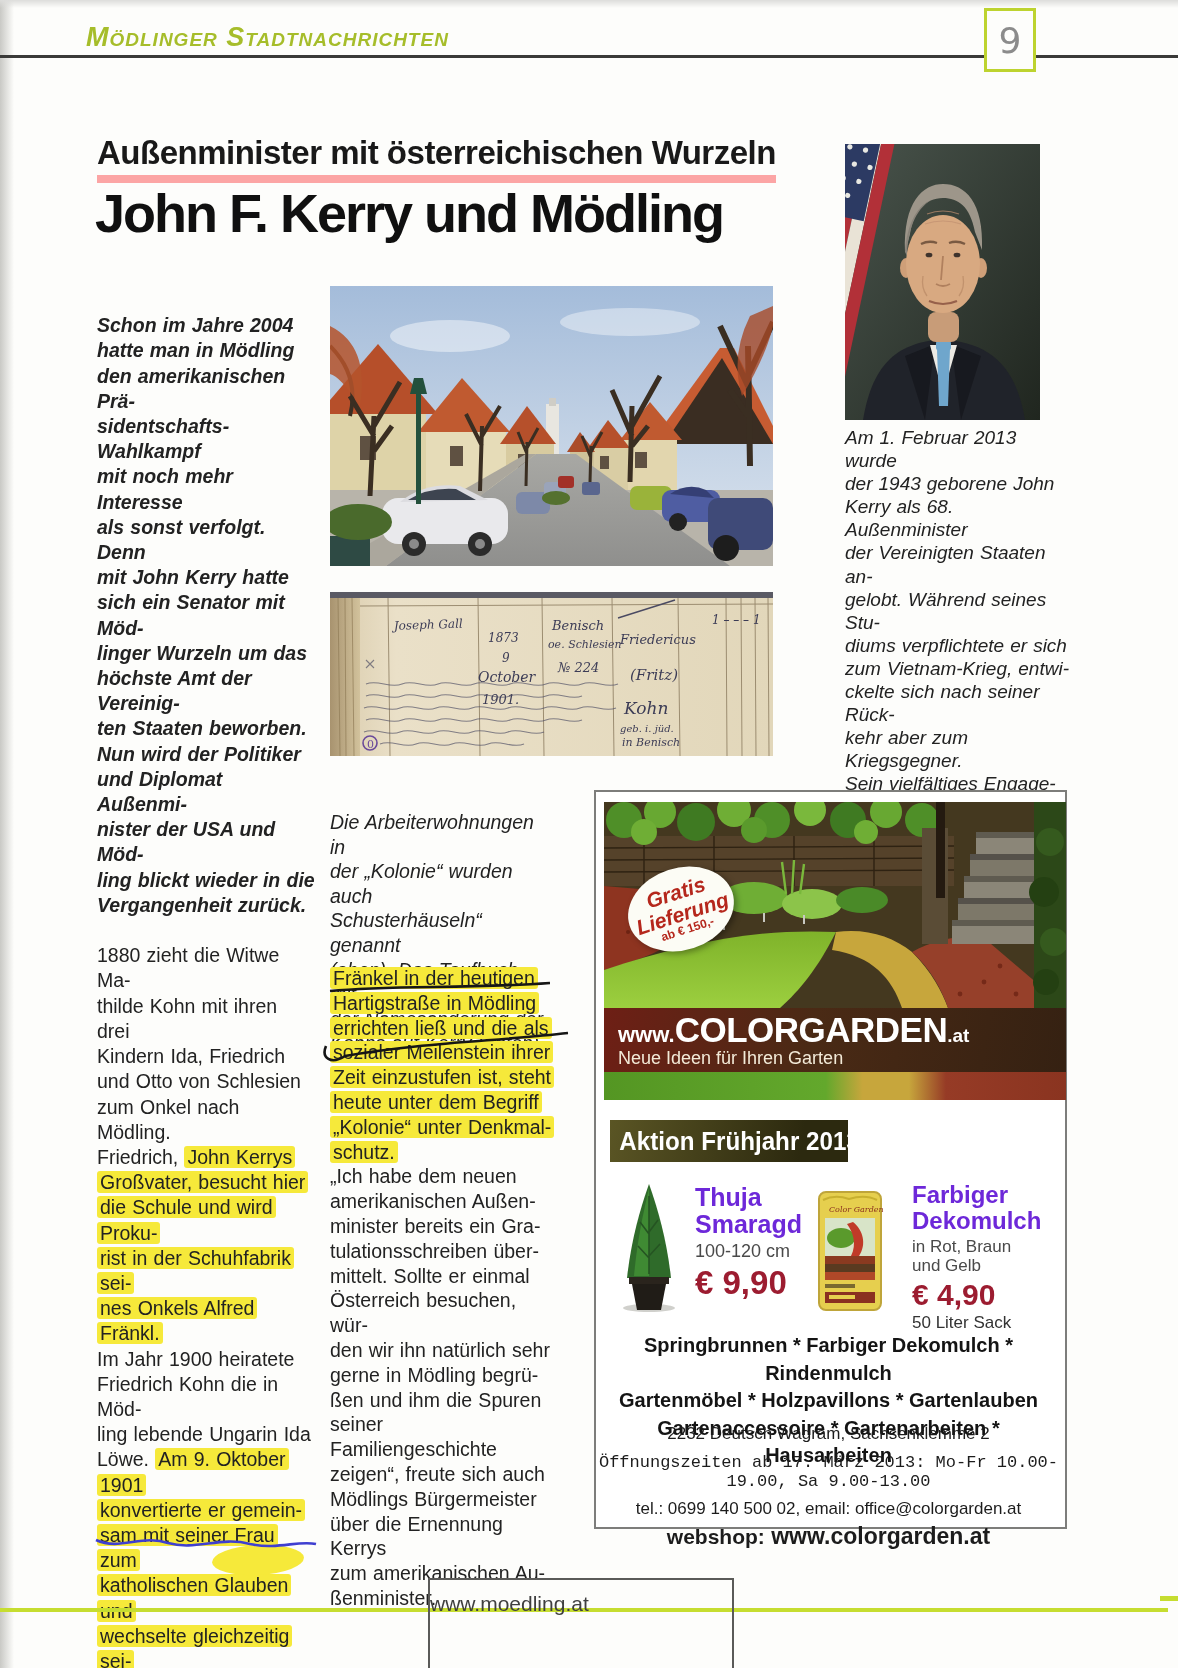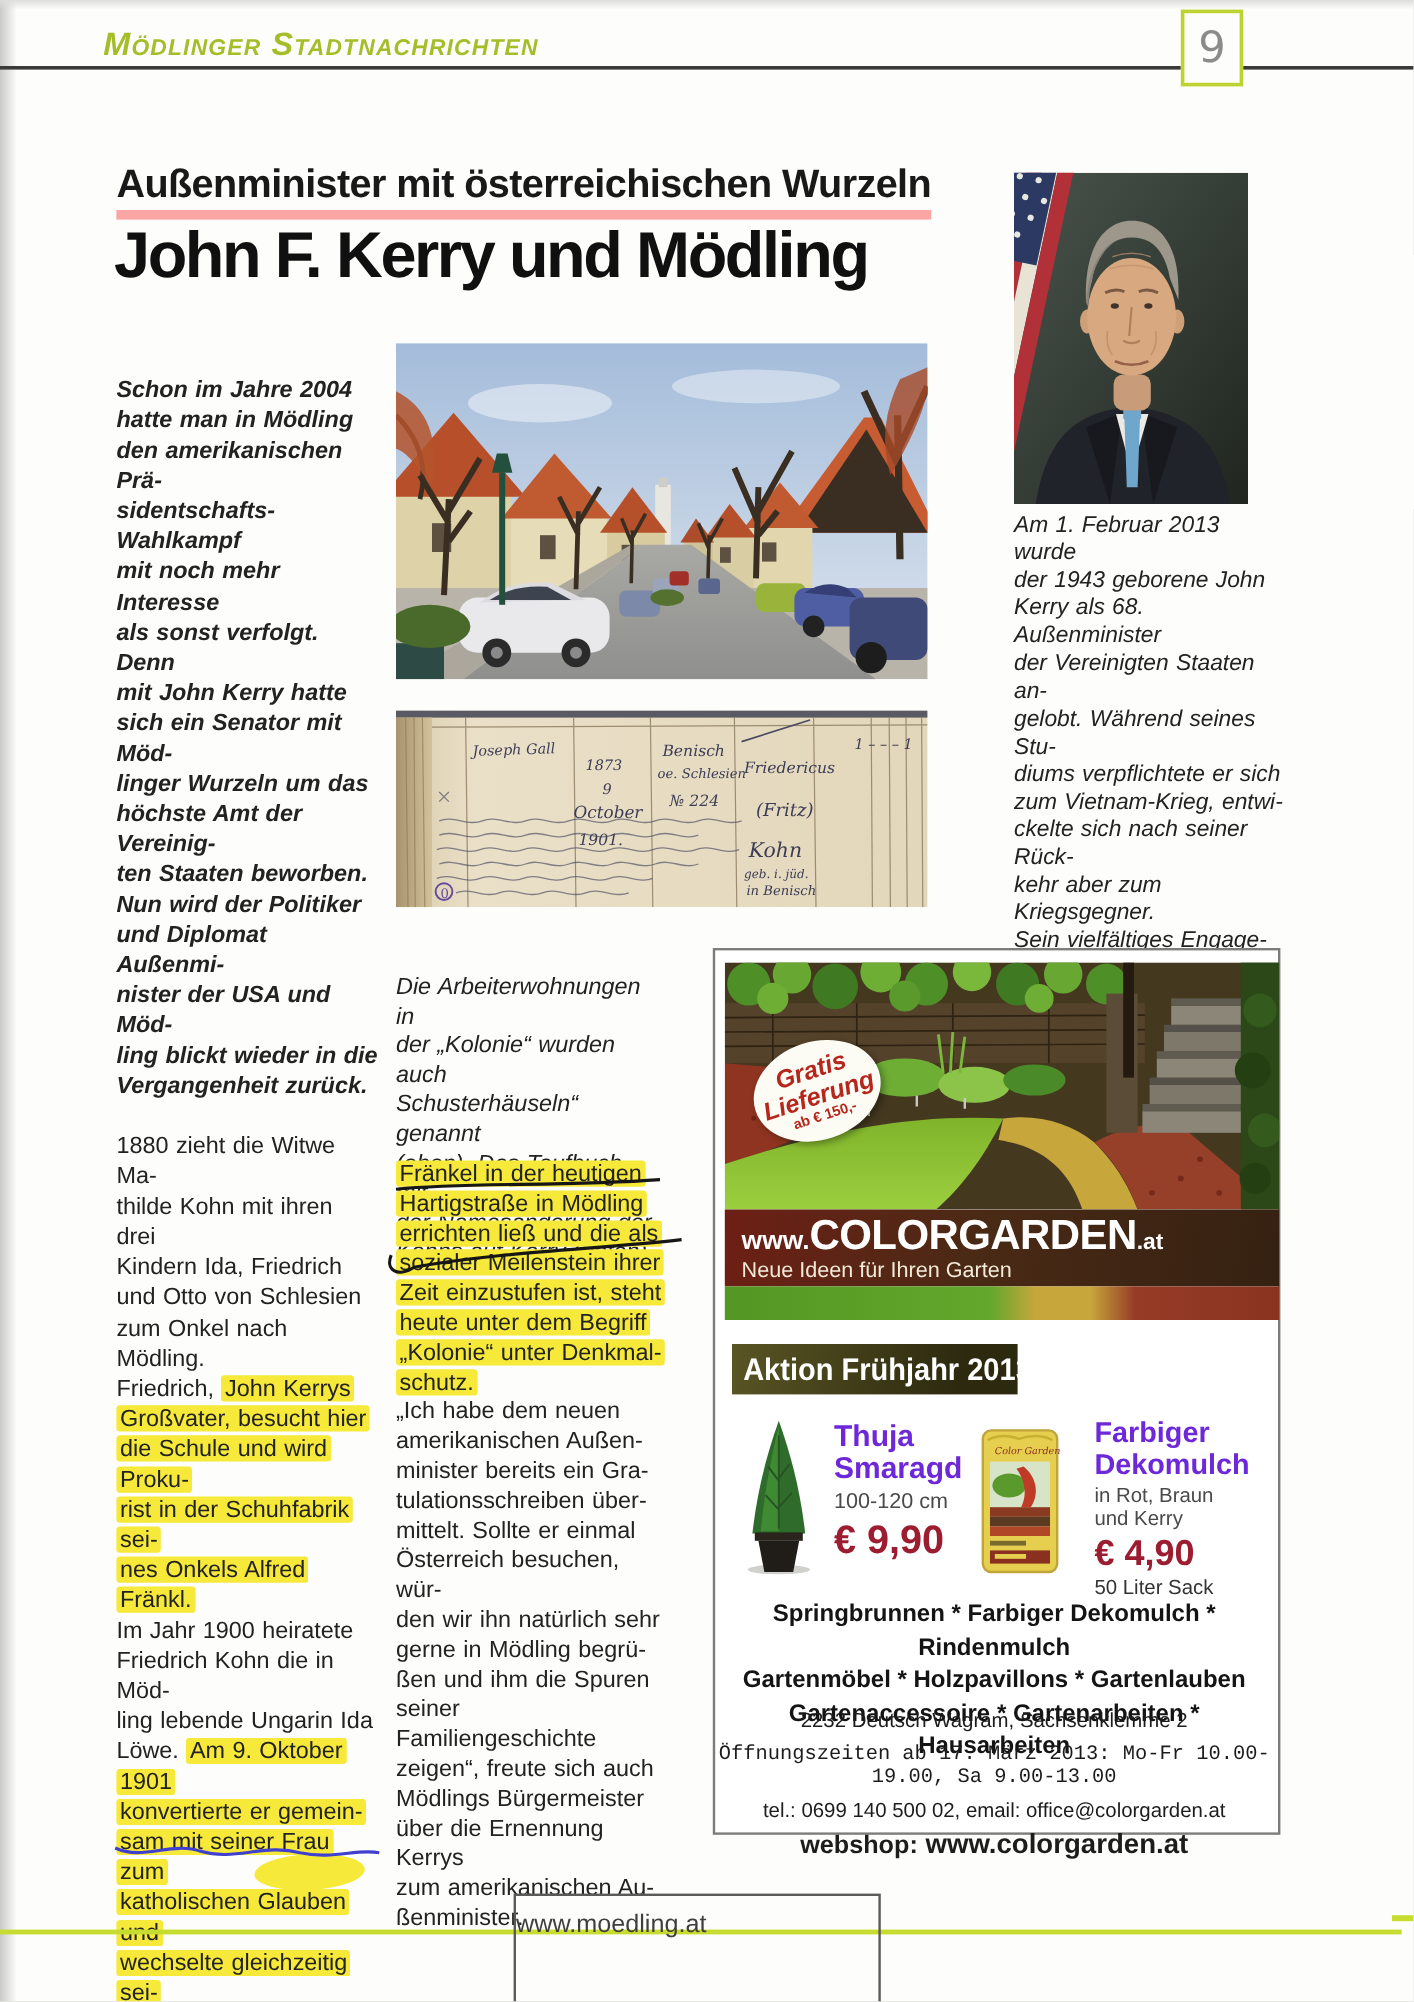--- a/index.html
+++ b/index.html
@@ -504,21 +504,21 @@
     <rect x="10" y="78" width="50" height="8" fill="#5a3a20"></rect>
     <rect x="10" y="86" width="50" height="8" fill="#b04828"></rect>
     <rect x="10" y="98" width="30" height="4" fill="#7a6a30"></rect>
     <rect x="10" y="106" width="50" height="11" fill="#8a3020"></rect>
     <rect x="14" y="109" width="26" height="4" fill="#e6cf4e"></rect>
   </svg>
   <div class="abs" style="left:912px;top:1182px;">
     <div class="prod-name" style="font-size:24px;">Farbiger
 Dekomulch</div>
     <div class="prod-size" style="font-size:17px;">in Rot, Braun
-und Kerry</div>
+und Gelb</div>
     <div class="prod-price" style="font-size:30px;">€ 4,90</div>
     <div class="prod-note">50 Liter Sack</div>
   </div>
 
   <div class="abs cats">
     <div>Springbrunnen * Farbiger Dekomulch * Rindenmulch</div>
     <div>Gartenmöbel * Holzpavillons * Gartenlauben</div>
     <div>Gartenaccessoire * Gartenarbeiten * Hausarbeiten</div>
   </div>
 

